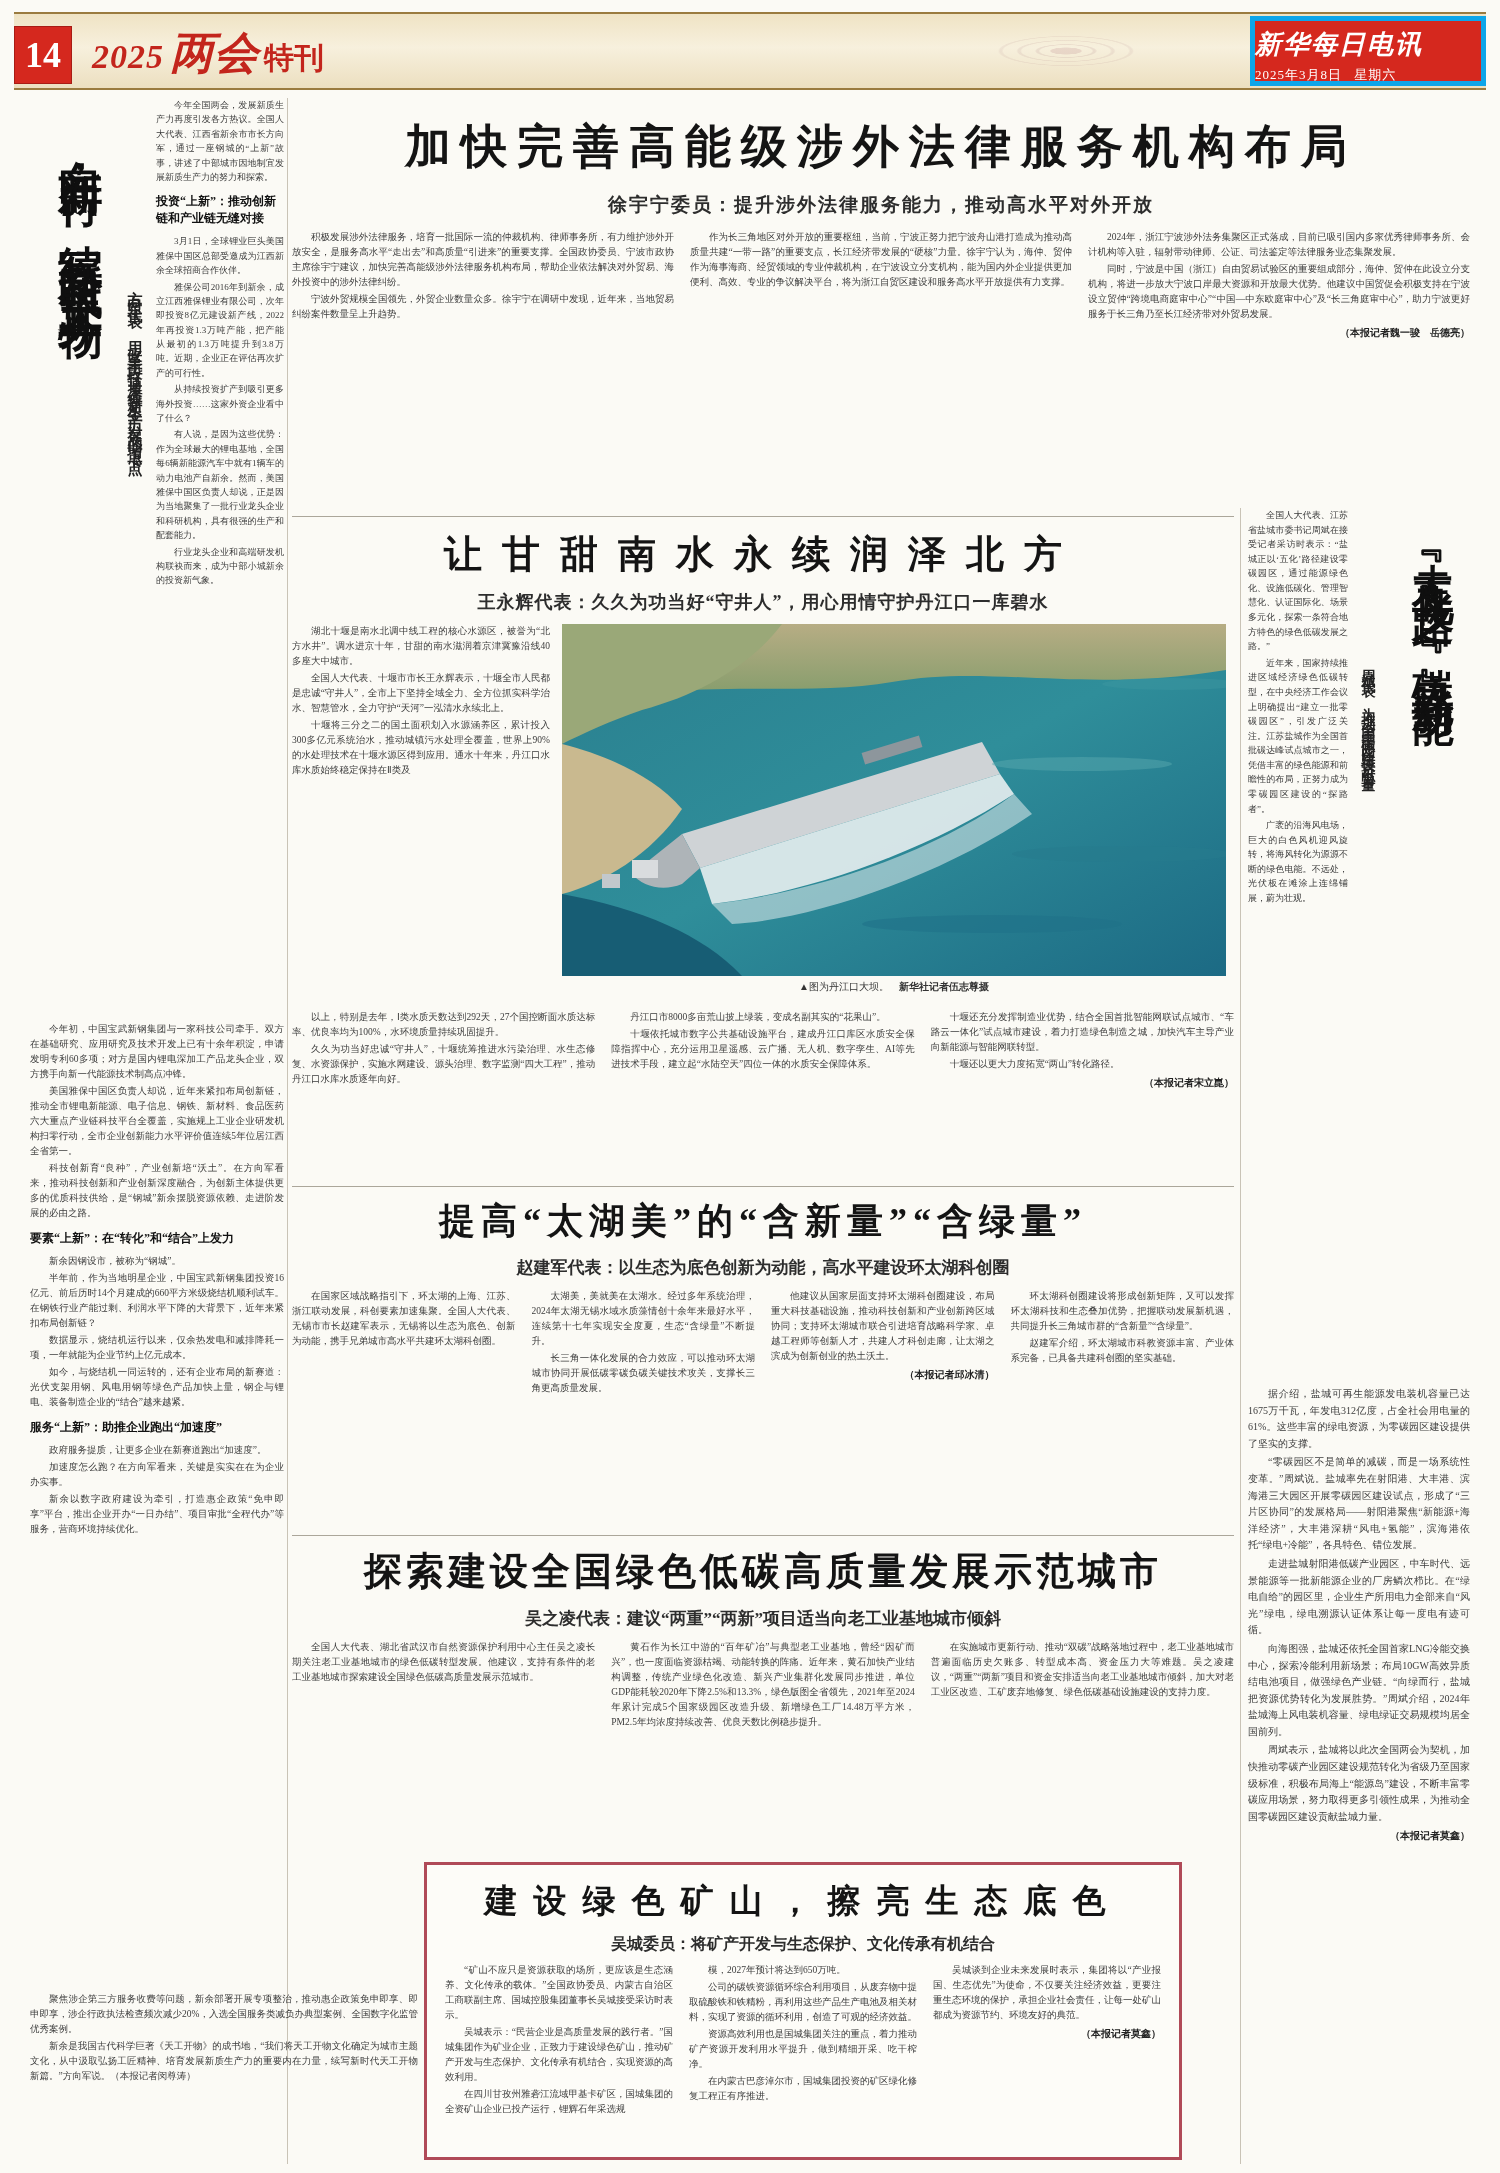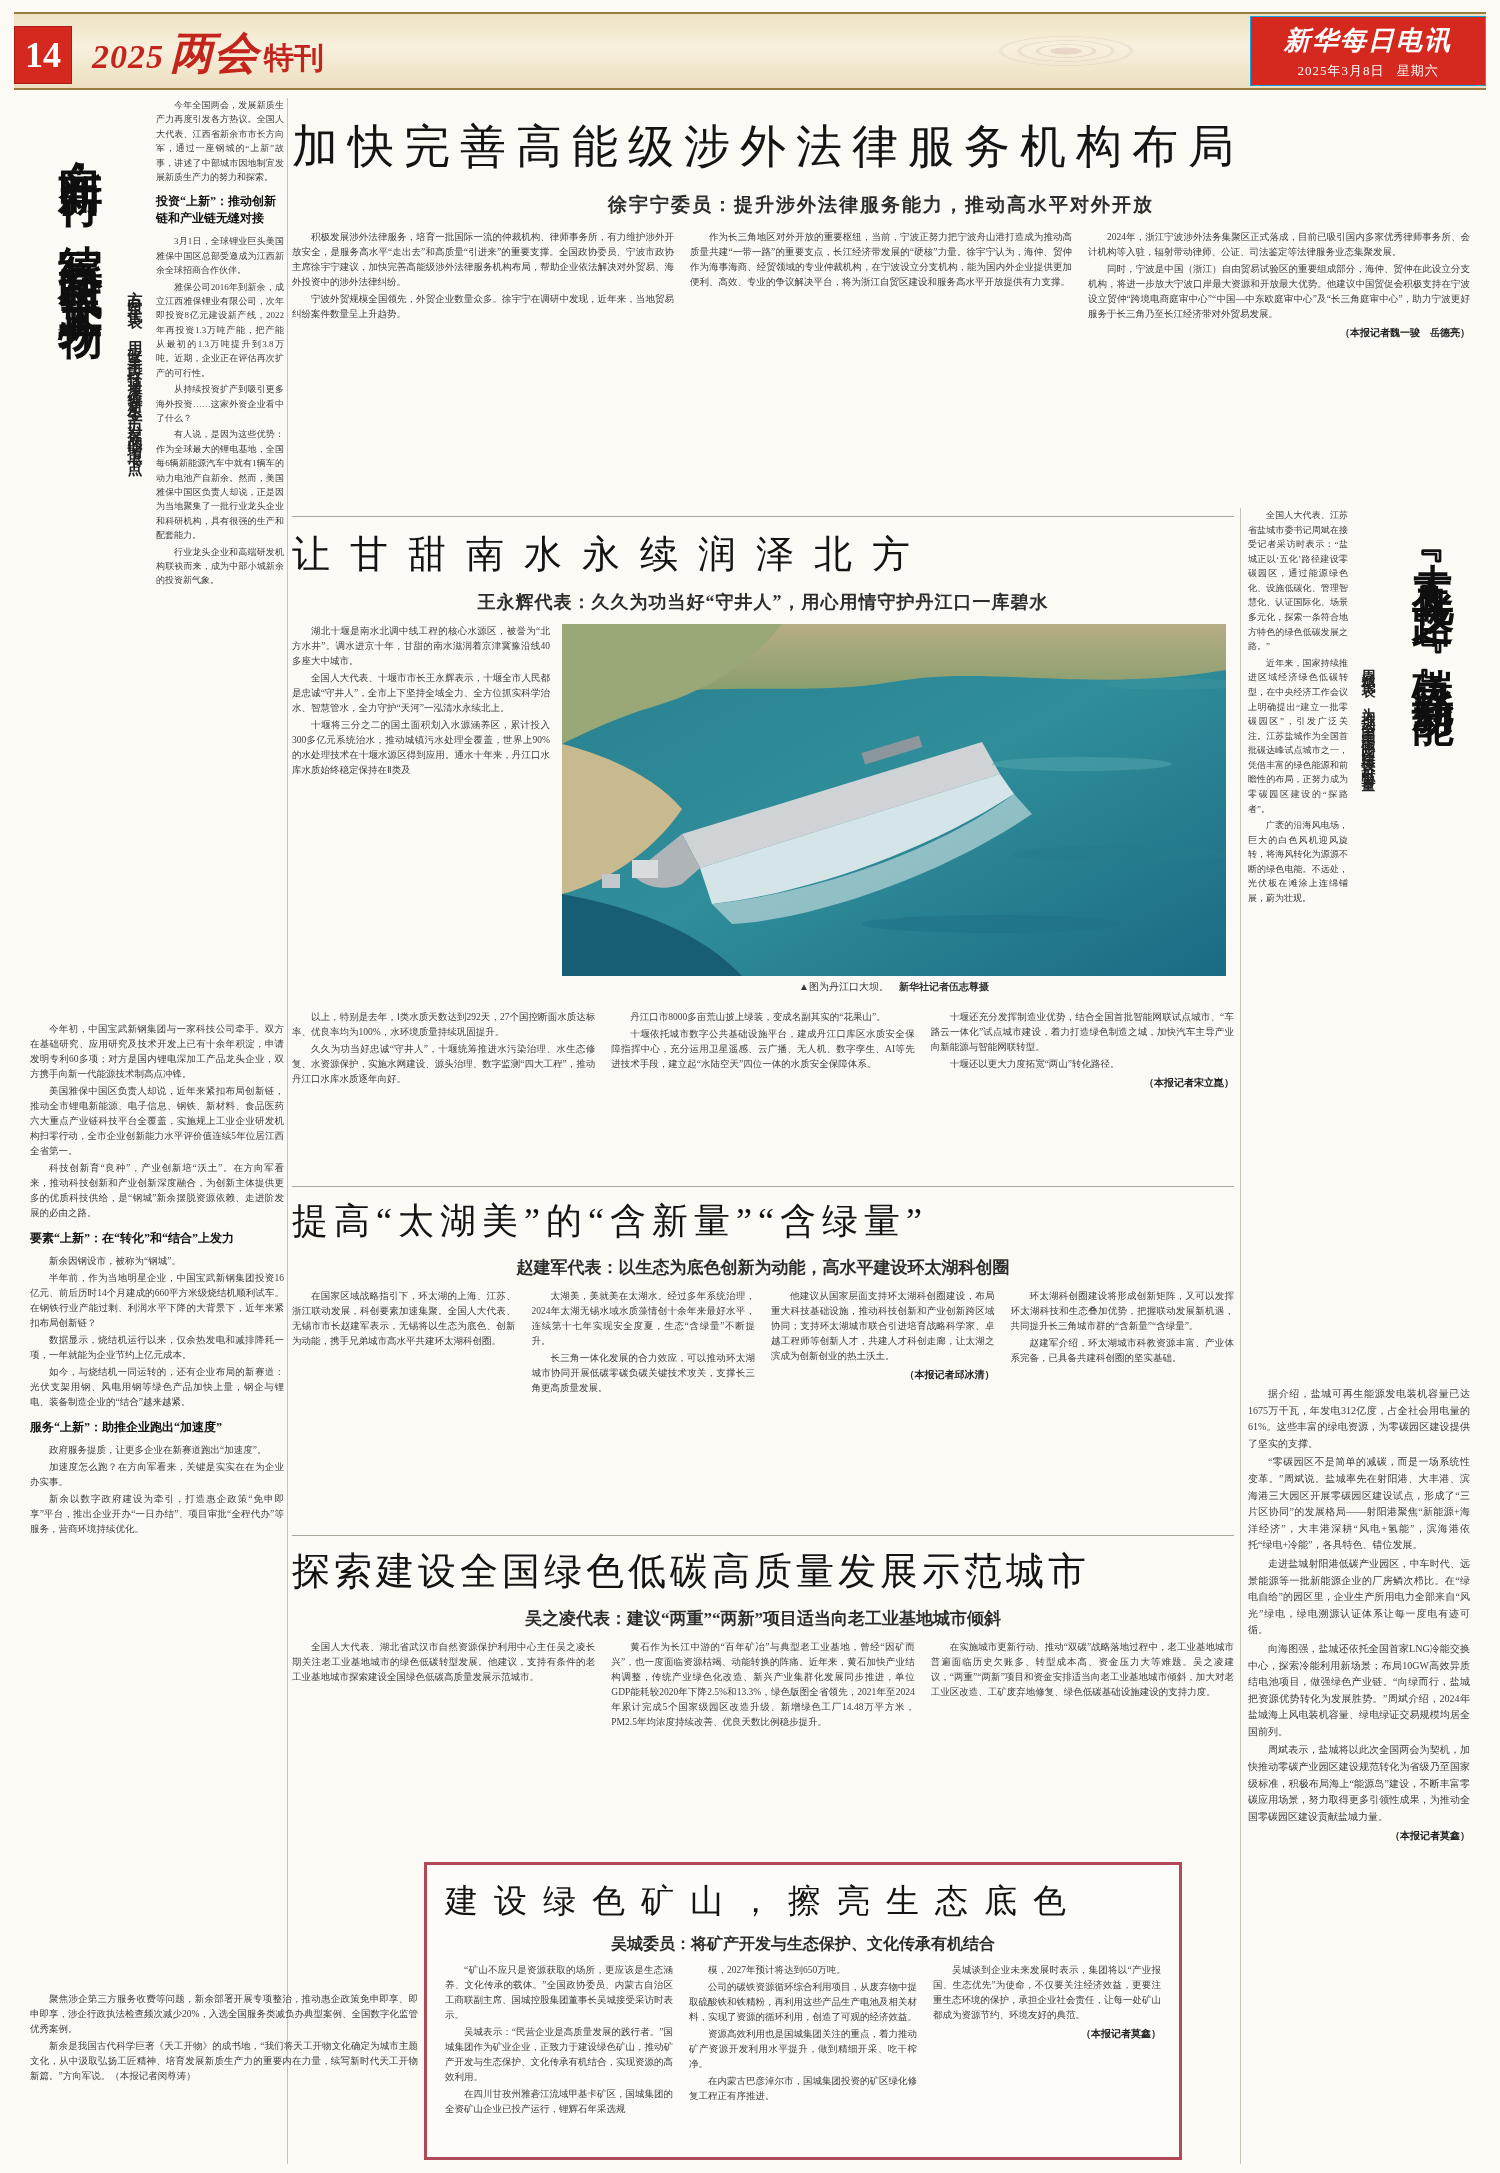--- a/index.html
+++ b/index.html
@@ -15,28 +15,28 @@
                radial-gradient(ellipse at 50% 50%, transparent 0 24%, rgba(180,140,140,.3) 25% 26%, transparent 27%),
                radial-gradient(ellipse at 50% 50%, transparent 0 34%, rgba(180,140,140,.25) 35% 36%, transparent 37%);}
   .pagenum{position:absolute;left:14px;top:26px;width:56px;height:56px;background:#d5281e;
     color:#fff;font-weight:bold;font-size:36px;display:flex;align-items:center;justify-content:center;
     border:1px solid #a81c14;}
   .banner{position:absolute;left:92px;top:24px;display:flex;align-items:baseline;gap:6px;color:#c3251c;}
   .banner .yr{font-size:34px;font-weight:bold;font-style:italic;letter-spacing:1px;}
   .banner .lh{font-size:44px;font-weight:bold;font-style:italic;font-family:"Liberation Serif",serif;}
   .banner .tk{font-size:30px;font-weight:bold;}
   .masthead{position:absolute;right:14px;top:16px;width:236px;height:70px;background:#d5281e;
-    border:1px solid #0ea5e9;color:#fff;text-align:center;padding-top:6px;box-sizing:border-box;}
+    border:5px solid #0ea5e9;color:#fff;padding-top:6px;box-sizing:border-box;}
   .masthead .mh-name{font-size:26px;font-weight:bold;font-style:italic;letter-spacing:2px;}
   .masthead .mh-date{font-size:13px;margin-top:4px;letter-spacing:1px;}
   
   p.bp{font-size:9.5px;line-height:1.58;text-align:justify;margin:0 0 2px 0;text-indent:2em;color:#3c3c3c;}
   .byline{font-weight:bold;text-align:right;font-size:10px;margin-top:4px;color:#222;}
   .sechead{font-weight:bold;text-align:left;font-size:12px;color:#111;margin:9px 0 7px 0;}
-  .hdl{font-weight:normal;color:#141414;text-align:left;font-family:"Liberation Serif",serif;}
+  .hdl{font-weight:bold;color:#141414;text-align:center;font-family:"Liberation Serif",serif;}
   .subhdl{text-align:center;font-weight:bold;color:#2d2d2d;}
   .vdiv{position:absolute;width:1px;background:#c9c3b6;}
   .hline{height:1px;background:#aba69a;border:none;margin:8px 0;}
   .cols{display:flex;gap:16px;overflow:hidden;}
   .col{flex:1;overflow:hidden;}
   
   .leftcol{position:absolute;left:30px;top:98px;width:254px;height:1892px;overflow:hidden;}
   .la-top{display:flex;height:918px;overflow:hidden;}
   .la-vhead{width:84px;writing-mode:vertical-rl;font-size:44px;font-weight:bold;color:#0f0f0f;
     letter-spacing:8px;padding-top:28px;font-family:"Liberation Serif",serif;line-height:1.55;}

